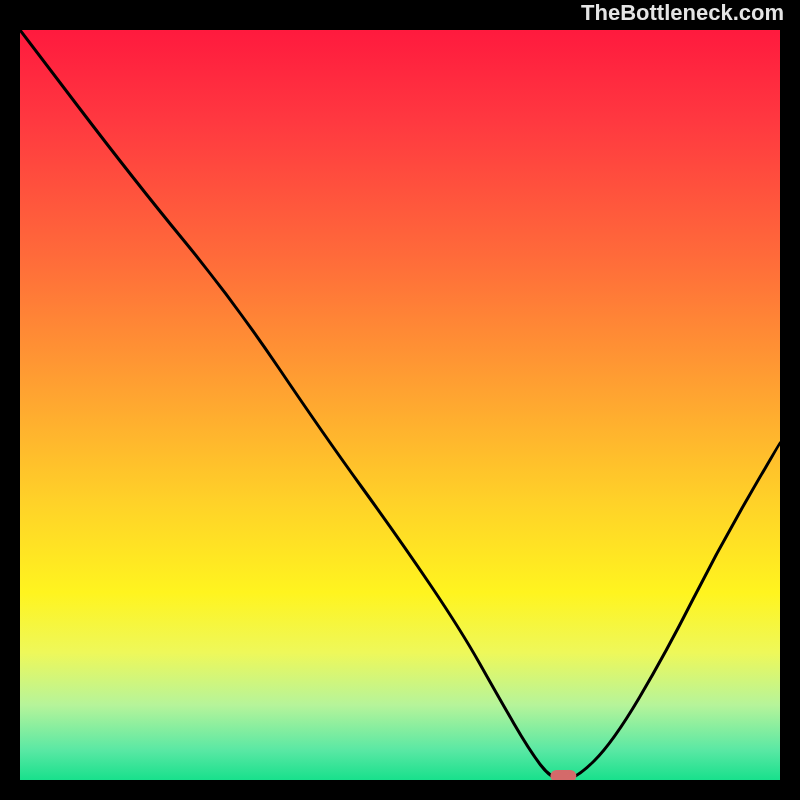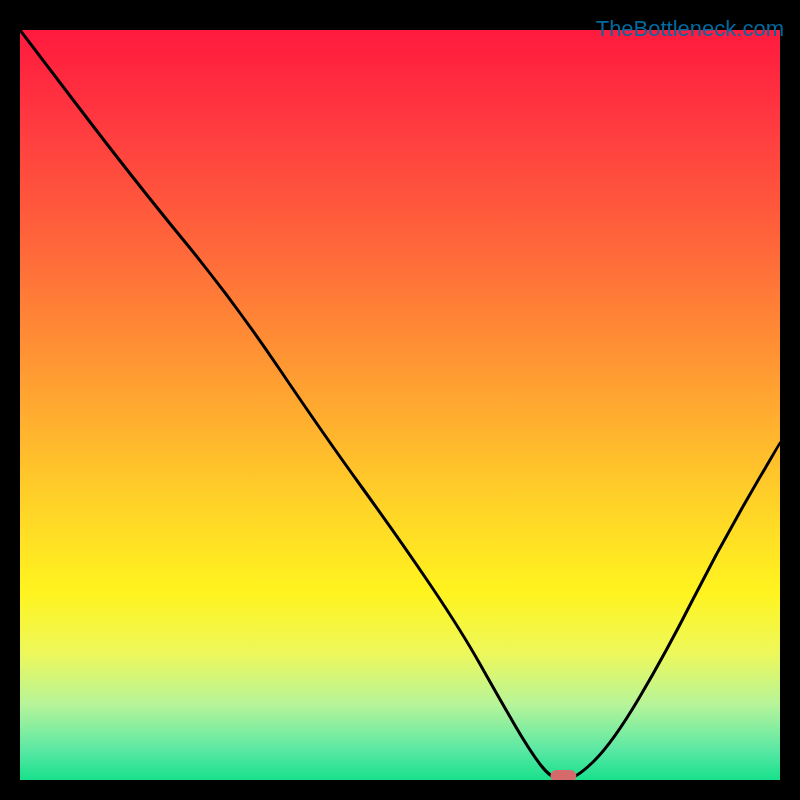--- a/index.html
+++ b/index.html
@@ -12,25 +12,25 @@
     font-family: Arial, Helvetica, sans-serif;
   }
   .frame {
     position: relative;
     width: 800px;
     height: 800px;
     background: #000;
   }
   .watermark {
     position: absolute;
-    top: 16px;
+    top: 0;
     right: 16px;
-    color: #0369a1;
+    color: #e5e5e5;
     font-size: 22px;
-    font-weight: 400;
+    font-weight: 700;
     font-family: Arial, Helvetica, sans-serif;
     z-index: 20;
   }
   .plot-wrap {
     position: absolute;
     left: 20px;
     top: 30px;
     width: 760px;
     height: 750px;
   }

